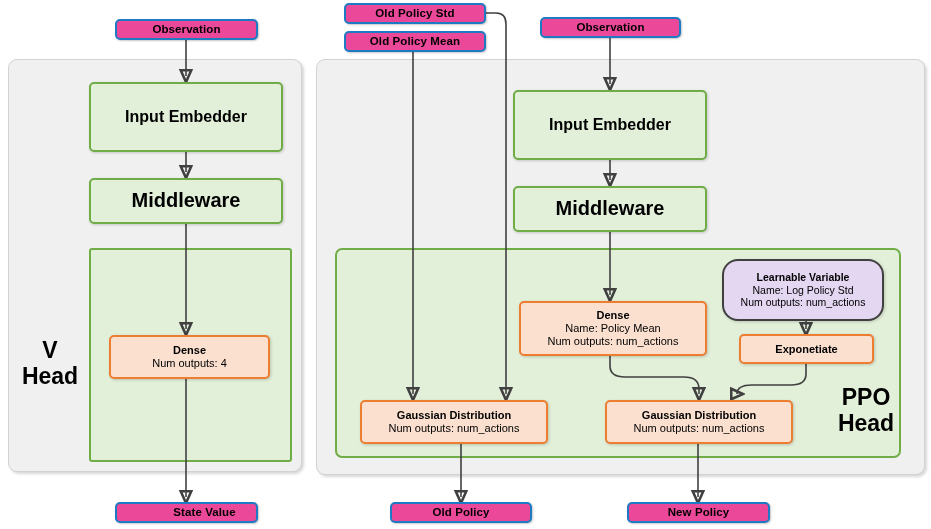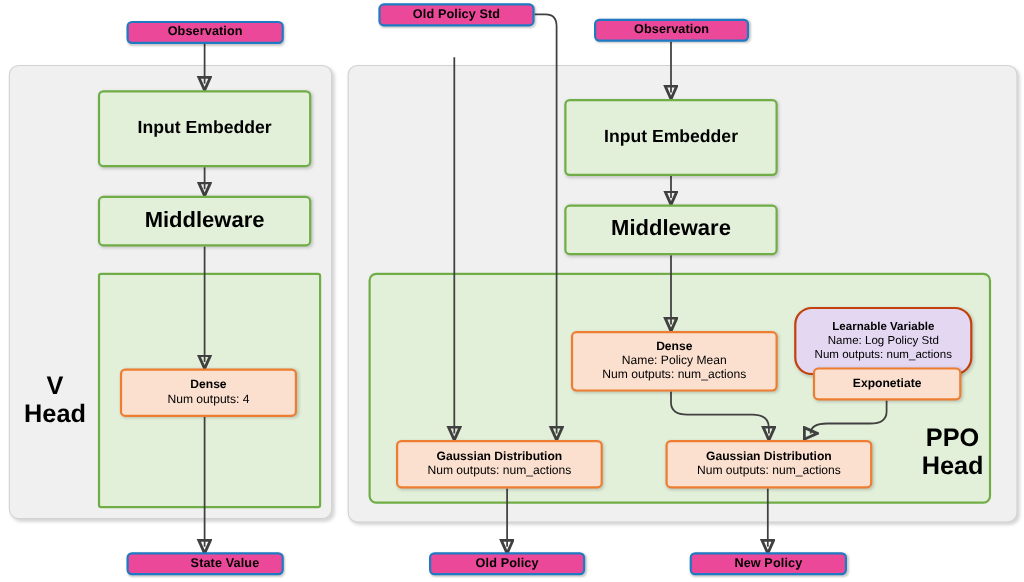--- a/index.html
+++ b/index.html
@@ -61,25 +61,24 @@
     background:#fbe0cf;
     border:2px solid #ed7d31;
     border-radius:5px;
     box-shadow:1px 1px 3px rgba(0,0,0,0.18);
     color:#000;
     justify-content:center;
   }
   
   .purple-box{
     background:#e4d7f2;
-    border:2px solid #c2410c;
+    border:2px solid #404040;
     border-radius:16px;
     box-shadow:1px 1px 3px rgba(0,0,0,0.18);
     color:#000;
-    margin-top:20px;
   }
   
   .blue-box{
     background:#ec4899;
     border:2px solid #1f7ac4;
     border-radius:5px;
     box-shadow:1px 1px 2px rgba(0,0,0,0.22);
     color:#000;
     font-weight:bold;
     font-size:11.5px;
@@ -137,20 +136,23 @@
   </div>
 
   <div class="node blue-box" style="left:115px;top:19px;width:143px;height:21px;">
     <span>Observation</span>
   </div>
 
   <div class="node blue-box" style="left:344px;top:3px;width:142px;height:21px;">
     <span>Old Policy Std</span>
   </div>
 
+  <div class="node blue-box" style="left:344px;top:31px;width:142px;height:21px;">
+    <span>Old Policy Mean</span>
+  </div>
 
   <div class="node blue-box" style="left:540px;top:17px;width:141px;height:21px;">
     <span>Observation</span>
   </div>
 
   <div class="node green-box fs-22" style="left:89px;top:82px;width:194px;height:70px;">
     <span>Input Embedder</span>
   </div>
 
   <div class="node green-box fs-20" style="left:89px;top:178px;width:194px;height:46px;">

